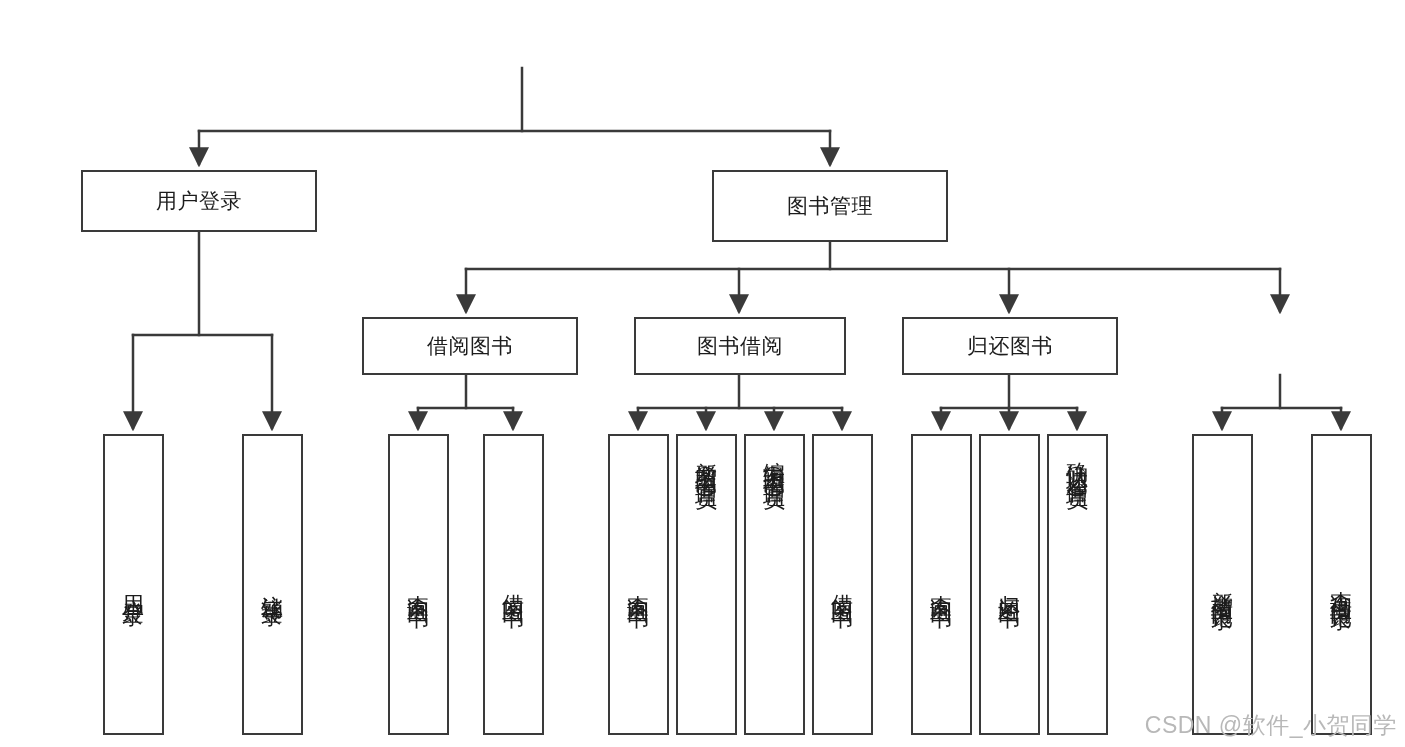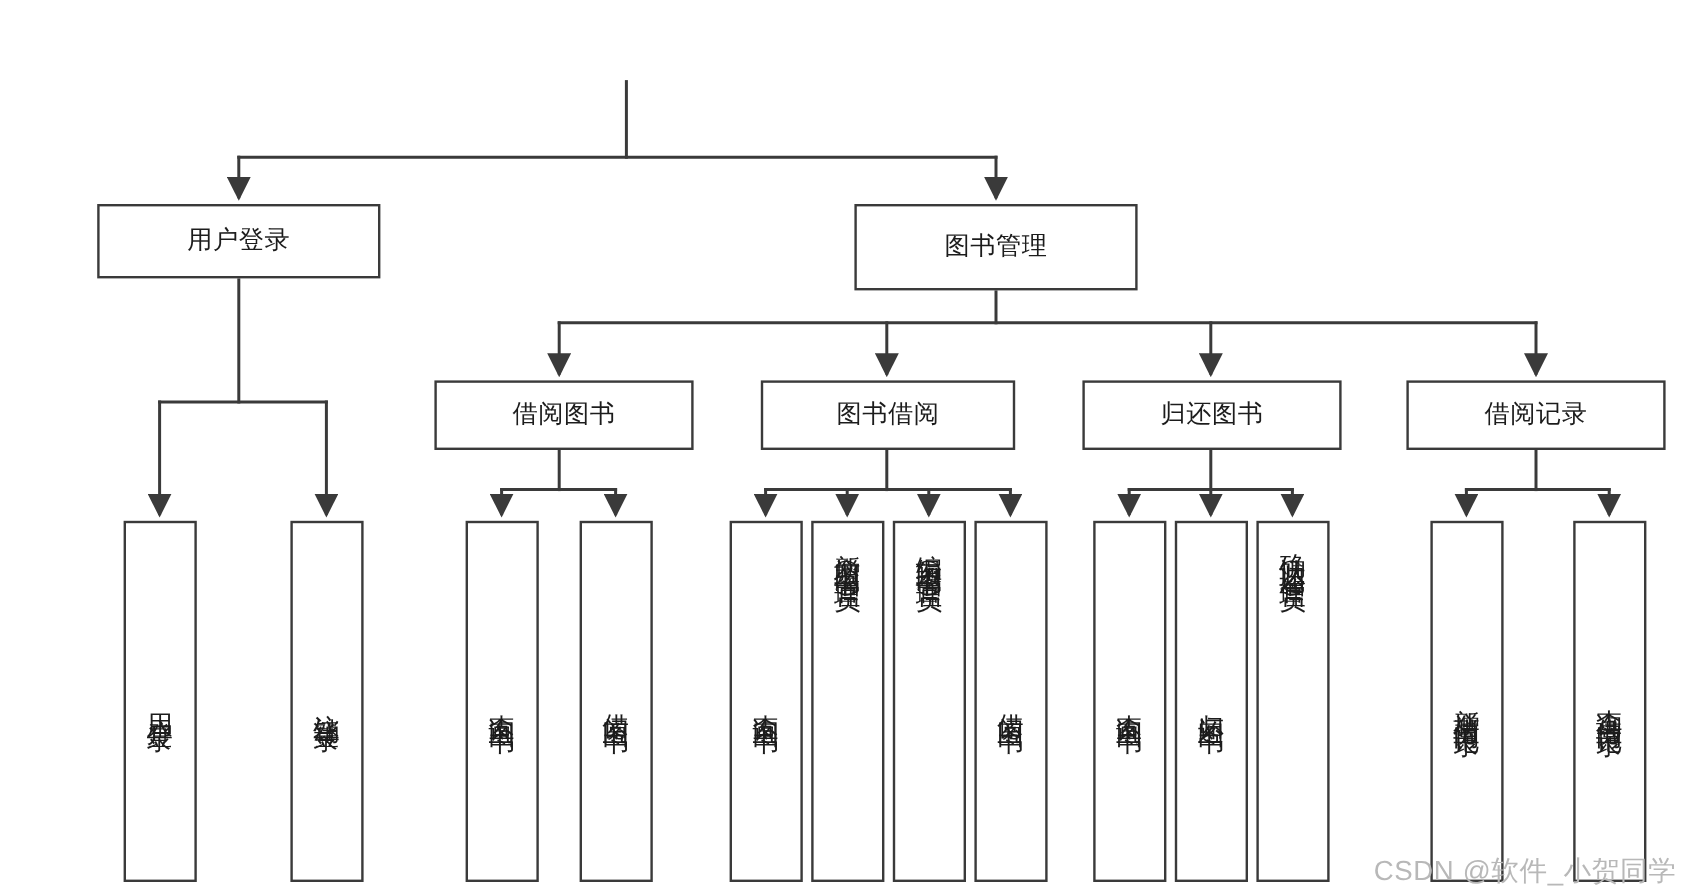--- a/index.html
+++ b/index.html
@@ -143,23 +143,20 @@
 
   <div class="node horiz" style="left:362px; top:317px; width:216px; height:58px;">
     <span class="label">借阅图书</span>
   </div>
   <div class="node horiz" style="left:634px; top:317px; width:212px; height:58px;">
     <span class="label">图书借阅</span>
   </div>
   <div class="node horiz" style="left:902px; top:317px; width:216px; height:58px;">
     <span class="label">归还图书</span>
   </div>
-  <div class="node horiz" style="left:1172px; top:317px; width:216px; height:58px;">
-    <span class="label">借阅记录</span>
-  </div>
 
   <div class="node vert center" style="left:103px; top:434px; width:61px; height:301px;">
     <span class="label">用户登录</span>
   </div>
   <div class="node vert center" style="left:242px; top:434px; width:61px; height:301px;">
     <span class="label">注销登录</span>
   </div>
 
   <div class="node vert center" style="left:388px; top:434px; width:61px; height:301px;">
     <span class="label">查询图书</span>

